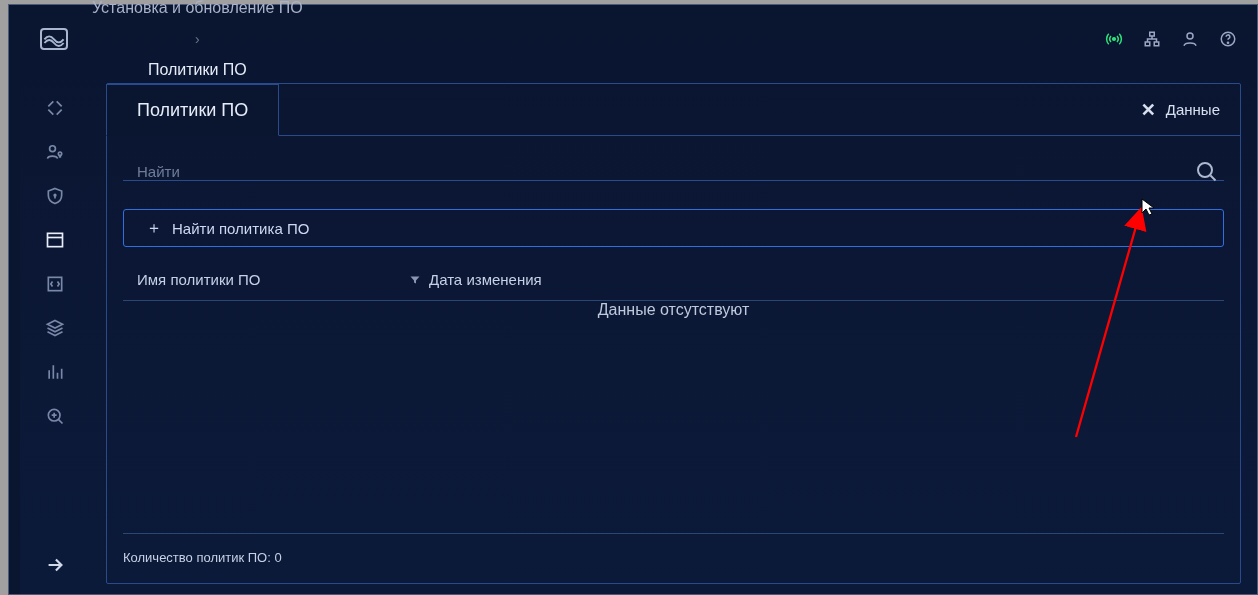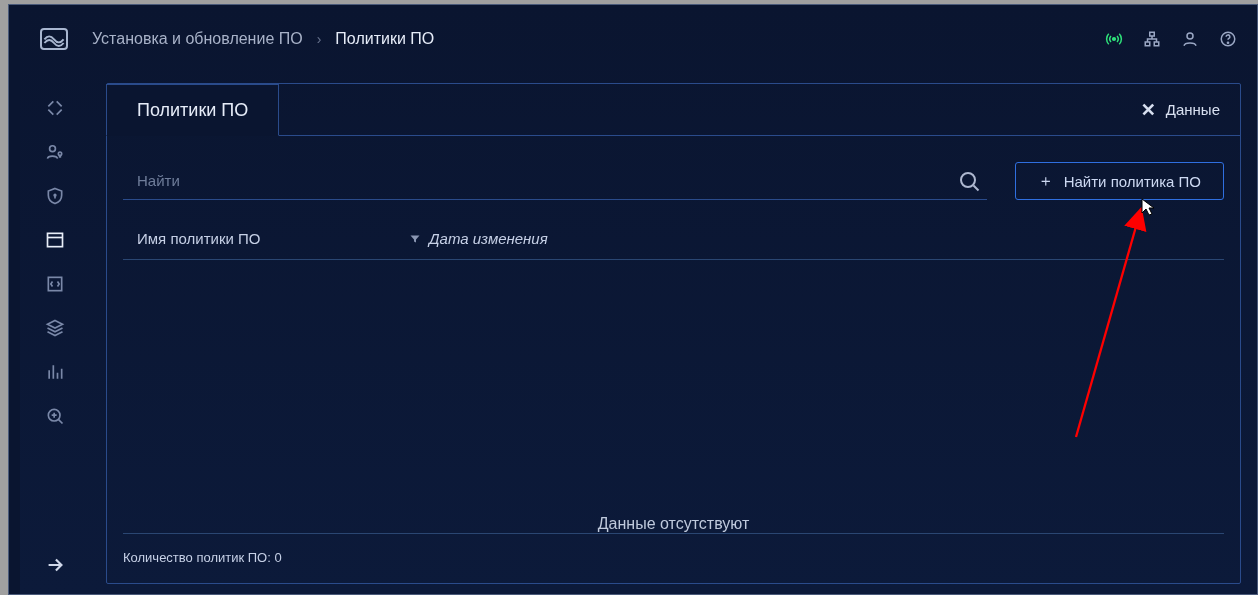--- a/index.html
+++ b/index.html
@@ -41,20 +41,21 @@
     border-radius: 4px;
     display: flex; align-items: center; justify-content: center;
     margin-right: 24px;
   }
   .logo svg { display:block; }
   .breadcrumb {
     display: flex;
     align-items: center;
     font-size: 16px;
     gap: 14px;
+    flex-direction: column;
   }
   .bc-parent { color: #a8b2c8; }
   .bc-sep { color: #6a7590; font-size: 14px; }
   .bc-current { color: #e6ecf8; }
   .topbar-right {
     margin-left: auto;
     display: flex;
     align-items: center;
     gap: 20px;
   }
@@ -121,21 +122,21 @@
     font-size:15px;
   }
   .close-x { font-size:18px; font-weight:bold; line-height:1; }
 
   .content {
     padding: 26px 16px 18px 16px;
     height: calc(100% - 52px);
     display:flex; flex-direction:column;
   }
   .toolbar-row {
-    display:flex; gap: 28px; align-items:stretch;
+    display:flex; gap: 28px; align-items:stretch;flex-direction:column;
   }
   .search-wrap {
     flex:1;
     position:relative;
     border-bottom: 1px solid #2a4b8b;
     height: 38px;
   }
   .search-input {
     width:100%; height:100%;
     background: transparent;
@@ -157,37 +158,37 @@
     padding: 0 22px;
     height: 38px;
     display:flex; align-items:center; gap:10px;
     cursor:pointer;
     font-size:15px;
     white-space:nowrap;
   }
   .plus { font-size:16px; line-height:1; }
 
   .table-head {
-    margin-top: 30px;
+    margin-top: 24px;
     border-bottom: 1px solid #2a4672;
     display:flex;
     padding: 0 14px 12px 14px;
     color:#c6d0e6;
     font-size:15px;
   }
   .col-name { flex: 0 0 272px; }
   .col-ver  { flex: 0 0 272px; }
-  .col-date { flex: 0 0 272px; display:flex; align-items:center; gap:8px;font-style:italic; }
+  .col-date { flex: 0 0 272px; display:flex; align-items:center; gap:8px; }
   .col-auth { flex: 1; }
   .filter-ic { color:#8a96b2; display:inline-flex; }
   .filter-ic svg { width:12px; height:12px; }
 
   .empty-area {
     flex:1;
-    display:flex; align-items:flex-end; justify-content:center;
+    display:flex; align-items:flex-start; justify-content:center;
     color:#bfc9dc; font-size:16px;
   }
   .footer-line {
     border-top: 1px solid #2a4672;
     padding: 16px 0 0 0;
     color:#c6d0e6; font-size:13px;
   }
 
   
   .arrow-svg {

